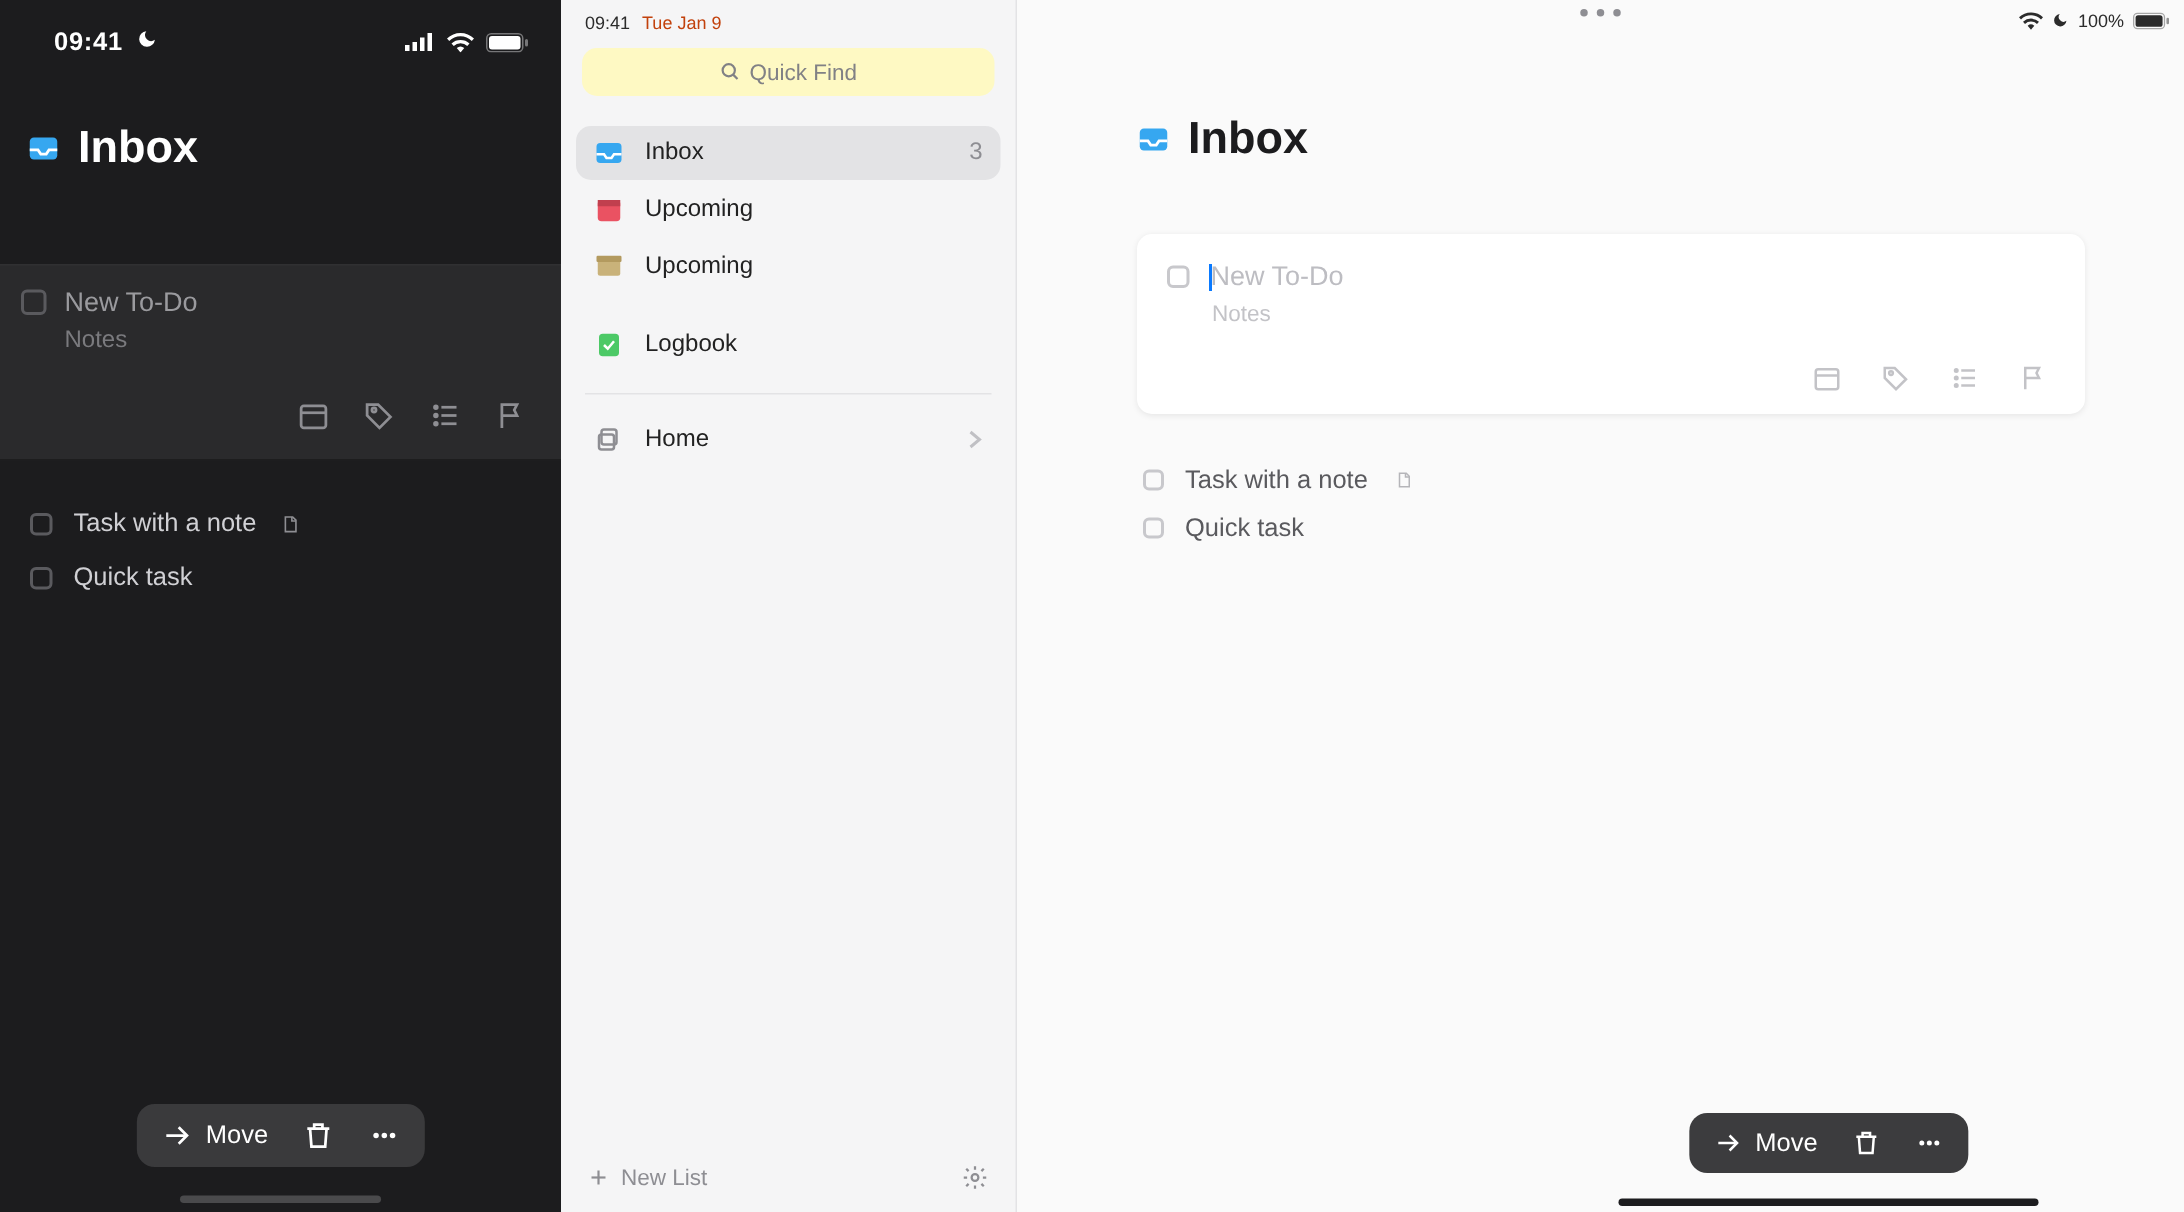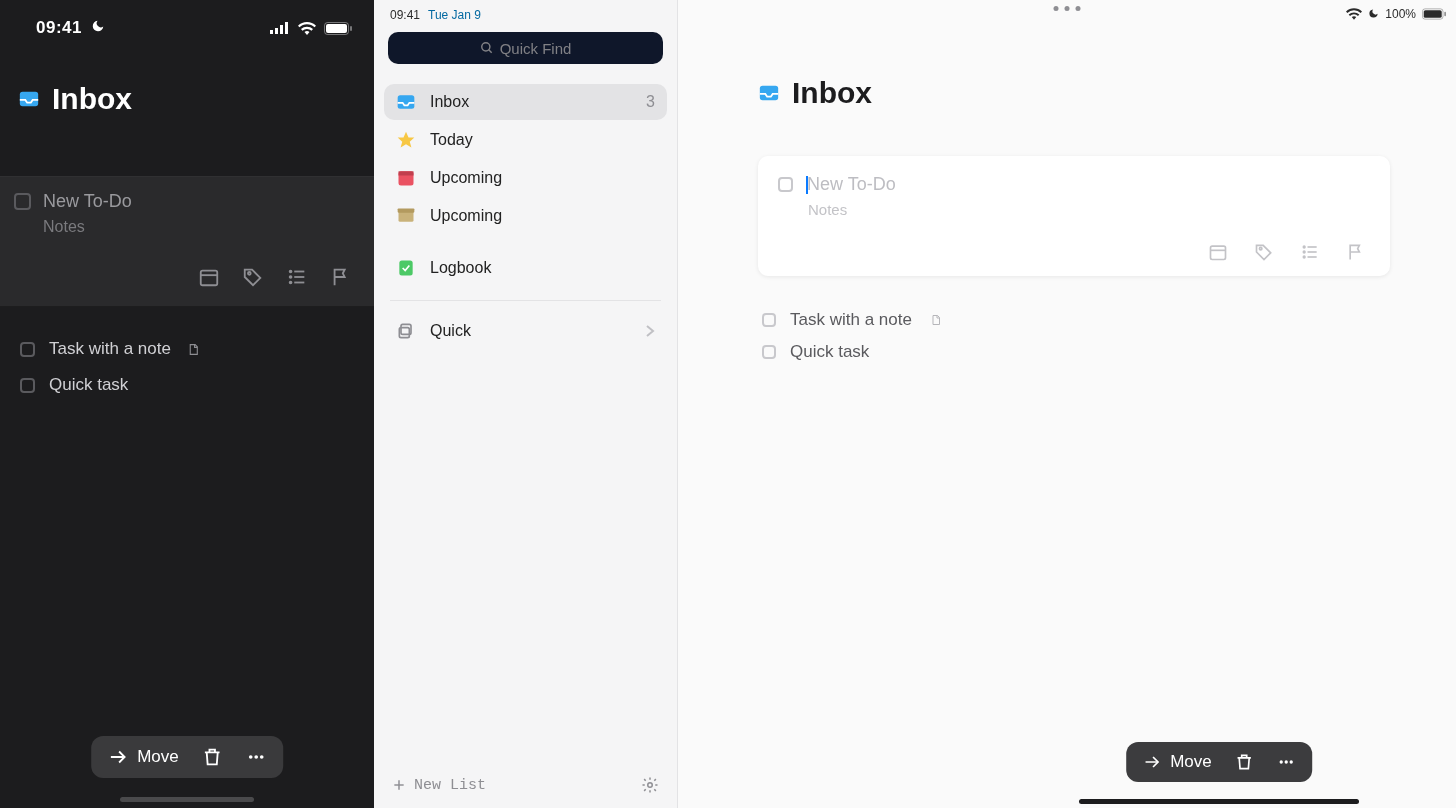--- a/index.html
+++ b/index.html
@@ -29,32 +29,32 @@
 
 .iphone-bottom-bar { position: absolute; bottom: 30px; left: 50%; transform: translateX(-50%); background: #3a3a3c; border-radius: 12px; display: flex; align-items: center; padding: 10px 16px; gap: 22px; }
 .iphone-bottom-bar .move-group { display:flex; align-items:center; gap:8px; color:#fff; font-size:17px;}
 .iphone-bottom-bar .btn-icon { width: 22px; height: 22px; color: #fff; }
 .home-indicator { position: absolute; bottom: 6px; left: 50%; transform: translateX(-50%); width: 134px; height: 5px; background: #4a4a4c; border-radius: 3px; }
 
 
 .ipad { flex: 1; display: flex; position: relative; background: #fafafa; }
 .sidebar { width: 304px; background: #f5f5f6; border-right: 1px solid #e3e3e5; display: flex; flex-direction: column; padding: 6px 10px 10px 10px; position: relative; }
 .ipad-status-left { font-size: 12px; color: #2b2b2b; padding: 2px 0 10px 6px; display:flex; gap:8px; align-items:baseline; font-weight:500;}
-.ipad-status-left .date { color:#0369a1; font-weight:400; }
-.search-box { background: #0f172a; border-radius: 10px; height: 32px; display: flex; align-items: center; justify-content: center; gap: 6px; color: #818185; margin: 0 4px 20px 4px; font-size: 15px;}
+.ipad-status-left .date { color:#c2410c; font-weight:400; }
+.search-box { background: #fef9c3; border-radius: 10px; height: 32px; display: flex; align-items: center; justify-content: center; gap: 6px; color: #818185; margin: 0 4px 20px 4px; font-size: 15px;}
 .search-box .search-icon { width:14px; height:14px; }
 
 .nav-item { display:flex; align-items:center; gap:14px; padding: 8px 12px; border-radius: 10px; font-size: 16px; color:#222; font-weight:500; margin-bottom:2px;}
 .nav-item.selected { background: #e3e3e5; }
 .nav-item .nav-icon { width:20px; height:20px; flex-shrink:0; display:flex; align-items:center; justify-content:center;}
 .nav-item .count { margin-left:auto; color:#8e8e93; font-weight:400; }
 .nav-item .chev { margin-left:auto; color:#c0c0c4; }
 .nav-sep { height: 1px; background: #e3e3e5; margin: 12px 6px; }
 
-.sidebar-bottom { position:absolute; bottom:14px; left:18px; right:18px; display:flex; align-items:center; justify-content:space-between; color:#8e8e93; font-size:15px;font-family:Liberation Mono, monospace;}
+.sidebar-bottom { position:absolute; bottom:14px; left:18px; right:18px; display:flex; align-items:center; justify-content:space-between; color:#8e8e93; font-size:15px;}
 .sidebar-bottom .new-list { display:flex; align-items:center; gap:8px; }
 
 .sidebar-resize { position:absolute; right:-10px; top:380px; width:6px; height:44px; background:#d2d2d6; border-radius:3px; }
 
 
 .main { flex:1; background:#fafafa; position:relative; display:flex; flex-direction:column; padding:0; }
 .ipad-topbar { height:22px; display:flex; align-items:center; justify-content:space-between; padding:5px 10px 0 10px; font-size:12px; color:#2b2b2b; }
 .ipad-topbar .center-dots { position:absolute; left:50%; transform:translateX(-50%); top:6px; display:flex; gap:6px;}
 .ipad-topbar .center-dots .dot { width:5px; height:5px; background:#8e8e93; border-radius:50%; }
 .ipad-status-right { display:flex; align-items:center; gap:6px; font-weight:500;}
@@ -232,28 +232,20 @@
           <svg width="20" height="20" viewBox="0 0 24 24" fill="none">
             <rect x="2" y="4" width="20" height="16" rx="3" fill="#36a7f0"></rect>
             <path d="M2 13h6l2 3h4l2-3h6" stroke="#fff" stroke-width="2"></path>
           </svg>
         </span>
       <span>Inbox</span>
       <span class="count">3</span>
     </div>
     <div class="nav-item">
       <span class="nav-icon">
-          <svg width="20" height="20" viewBox="0 0 24 24" fill="#f7c744">
-            <polygon points="12 2 15 9 22 9 16.5 14 18.5 21 12 17 5.5 21 7.5 14 2 9 9 9"></polygon>
-          </svg>
-        </span>
-      <span>Today</span>
-    </div>
-    <div class="nav-item">
-      <span class="nav-icon">
           <svg width="20" height="20" viewBox="0 0 24 24" fill="#ea5262">
             <rect x="3" y="4" width="18" height="17" rx="3"></rect>
             <rect x="3" y="4" width="18" height="5" fill="#c13f4e"></rect>
           </svg>
         </span>
       <span>Upcoming</span>
     </div>
     <div class="nav-item">
       <span class="nav-icon">
           <svg width="20" height="20" viewBox="0 0 24 24" fill="#c9b27a">
@@ -277,21 +269,21 @@
 
     <div class="nav-sep"></div>
 
     <div class="nav-item">
       <span class="nav-icon">
           <svg width="20" height="20" viewBox="0 0 24 24" fill="none" stroke="#8e8e93" stroke-width="2">
             <rect x="6" y="4" width="12" height="12" rx="2"></rect>
             <rect x="4" y="8" width="12" height="12" rx="2"></rect>
           </svg>
         </span>
-      <span>Quick</span>
+      <span>Home</span>
       <span class="chev">
           <svg width="10" height="14" viewBox="0 0 10 14" fill="none" stroke="#c0c0c4" stroke-width="2">
             <polyline points="2 2 8 7 2 12"></polyline>
           </svg>
         </span>
     </div>
 
     <div class="sidebar-bottom">
       <div class="new-list">
         <span>

